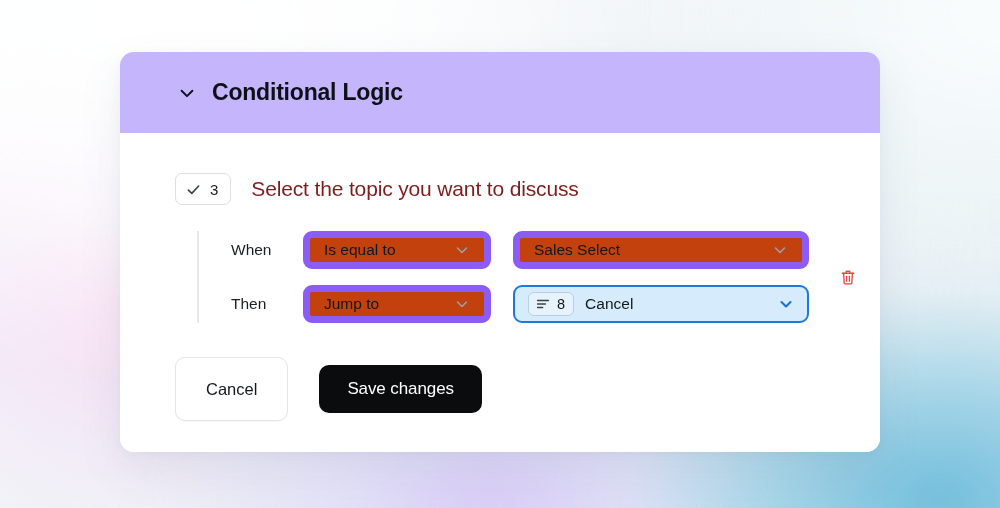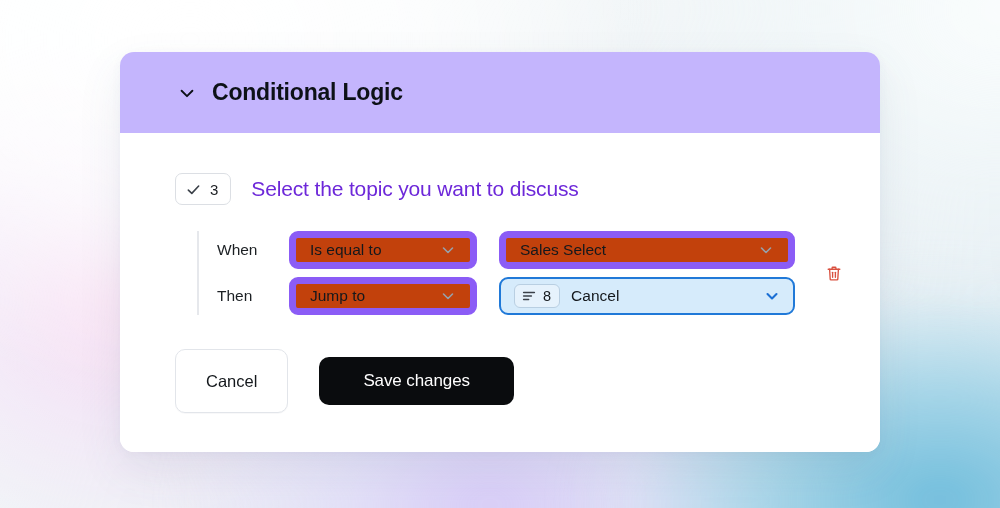--- a/index.html
+++ b/index.html
@@ -117,37 +117,37 @@
   #question-badge .badge-num {
     font-size: 15px;
     color: #1a1d21;
     font-weight: 400;
     line-height: 1;
   }
   #question-title {
     margin-left: 20px;
     font-size: 21px;
     font-weight: 400;
-    color: #6d28d9;
+    color: #7f1d1d;
     letter-spacing: -0.15px;
   }
 
   
   #rules-wrap {
     display: flex;
     align-items: center;
     padding-left: 22px;
     margin-bottom: 34px;
   }
   #rule-group {
     border-left: 2px solid #e6e8ec;
-    padding-left: 18px;
+    padding-left: 32px;
     display: flex;
     flex-direction: column;
-    gap: 8px;
+    gap: 16px;
   }
   .rule-row {
     display: flex;
     align-items: center;
   }
   .rule-label {
     width: 72px;
     font-size: 15.5px;
     color: #1c2024;
     flex: 0 0 auto;
@@ -233,21 +233,21 @@
     font-family: inherit;
     cursor: pointer;
     box-shadow: 0 1px 1px rgba(20,30,60,0.03);
   }
   #save-button {
     border: none;
     background: #0a0c0e;
     color: #ffffff;
     border-radius: 10px;
     height: 48px;
-    padding: 0 44px;
+    padding: 0 28px;
     font-size: 17px;
     font-family: inherit;
     cursor: pointer;
     letter-spacing: -0.1px;
   }
 </style>
 </head>
 <body>
 
 <div id="bg-base"></div>

